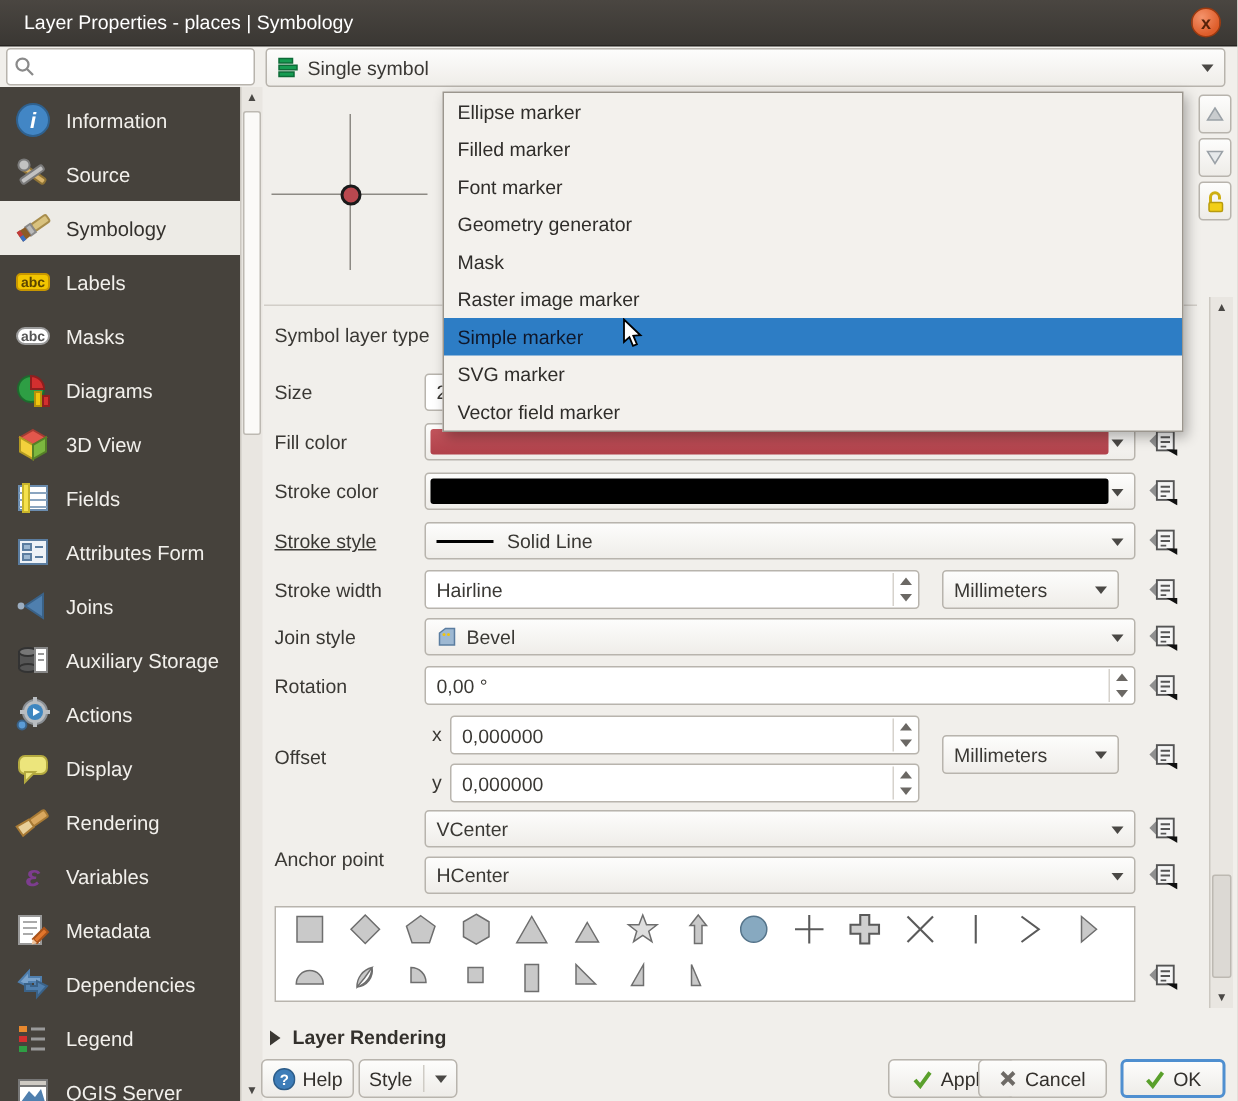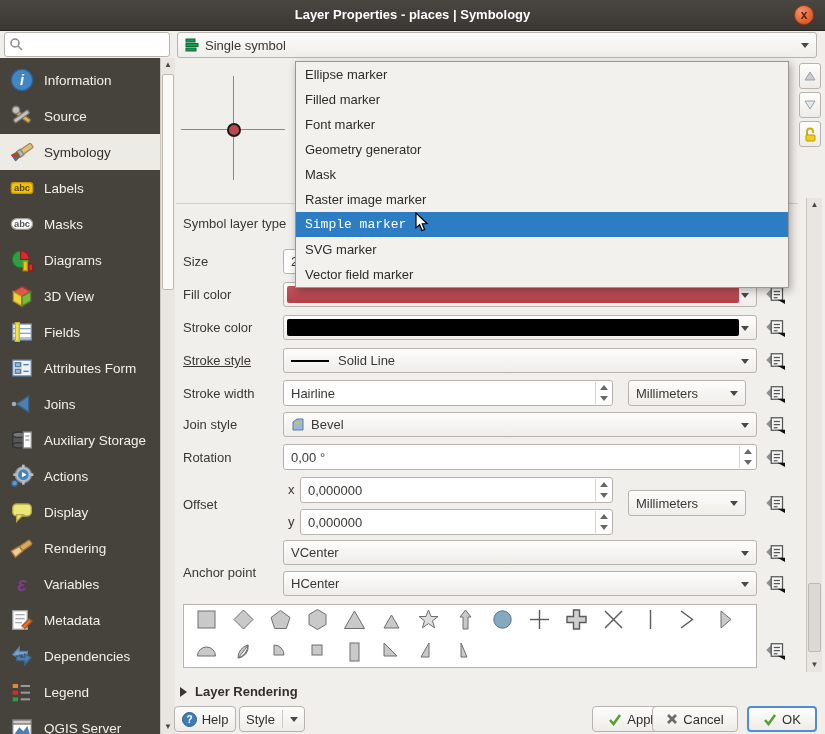--- a/index.html
+++ b/index.html
@@ -1,21 +1,21 @@
 <!DOCTYPE html>
 <html><head>
 <meta charset="utf-8">
 <style>
   html,body{margin:0;padding:0;background:#d8d4ce;}
   .win{position:relative;width:825px;height:734px;background:#f1efeb;overflow:hidden;
        font-family:"Liberation Sans","DejaVu Sans",sans-serif;font-size:13px;color:#3a3834;}
   
   .titlebar{position:absolute;left:0;top:0;width:825px;height:30px;
             background:linear-gradient(#4a4641,#3a3733);border-bottom:1px solid #262421;}
-  .title{line-height:30px;text-align:center;color:#fff;font-weight:bold;font-size:13px;}
+  .title{line-height:30px;text-align:left;color:#fff;font-weight:normal;font-size:13px;margin-left:16px;}
   .closebtn{position:absolute;right:11px;top:5px;width:20px;height:20px;border-radius:50%;
             background:radial-gradient(circle at 35% 30%,#f4936b,#de5d2a 70%);
             border:1px solid #9c3a10;color:#56220a;font-weight:bold;font-size:12px;
             line-height:18px;text-align:center;box-sizing:border-box;cursor:default;}
   
   .search{position:absolute;left:4px;top:32px;width:166px;height:25px;background:#fff;
           border:1px solid #b8b4ad;border-radius:3px;box-sizing:border-box;padding:0 4px 0 22px;
           font:13px "Liberation Sans",sans-serif;color:#333;}
   .searchicon{position:absolute;left:9px;top:37px;width:14px;height:14px;}
   .combo,.inputbox{position:absolute;box-sizing:border-box;border:1px solid #b8b4ad;border-radius:3px;
@@ -48,21 +48,21 @@
          background:linear-gradient(#fdfdfc,#eeece8);border:1px solid #b8b4ad;border-radius:3px;
          display:flex;align-items:center;justify-content:center;}
   .shapes{position:absolute;left:183px;top:604px;width:574px;height:64px;background:#fff;
           border:1px solid #b8b4ad;box-sizing:border-box;overflow:hidden;}
   .srow{display:flex;padding-left:4px;}
   .scell{width:37px;height:29px;display:flex;align-items:center;justify-content:center;flex:none;}
   
   .dd{position:absolute;left:295px;top:61px;width:494px;box-sizing:border-box;background:#f3f1ed;
       border:1px solid #9b968e;box-shadow:2px 3px 8px rgba(0,0,0,.3);z-index:50;}
   .dd-item{height:25px;line-height:25px;padding-left:9px;color:#2f2d2a;cursor:default;}
-  .dd-item.hl{background:#2d7dc5;color:#ffffff;font-family:Liberation Mono, monospace;}
+  .dd-item.hl{background:#2d7dc5;color:#0f172a;}
   .cursor{position:absolute;z-index:60;}
   
   .lr-header{position:absolute;left:180px;top:684px;font-weight:bold;color:#33302c;display:flex;align-items:center;}
   .lr-arrow{width:0;height:0;border-top:5px solid transparent;border-bottom:5px solid transparent;
             border-left:7px solid #3a3733;margin-right:8px;}
   .btn{position:absolute;top:706px;height:26px;box-sizing:border-box;border:1px solid #b8b4ad;border-radius:4px;
        background:linear-gradient(#fdfdfc,#eeece8);display:flex;align-items:center;justify-content:center;
        gap:5px;font-size:13px;color:#33302c;cursor:default;}
   .btn.focusring{border:2px solid #4f8fd0;}
   .sep{width:1px;align-self:stretch;background:#cfccc5;margin:3px 2px;}

